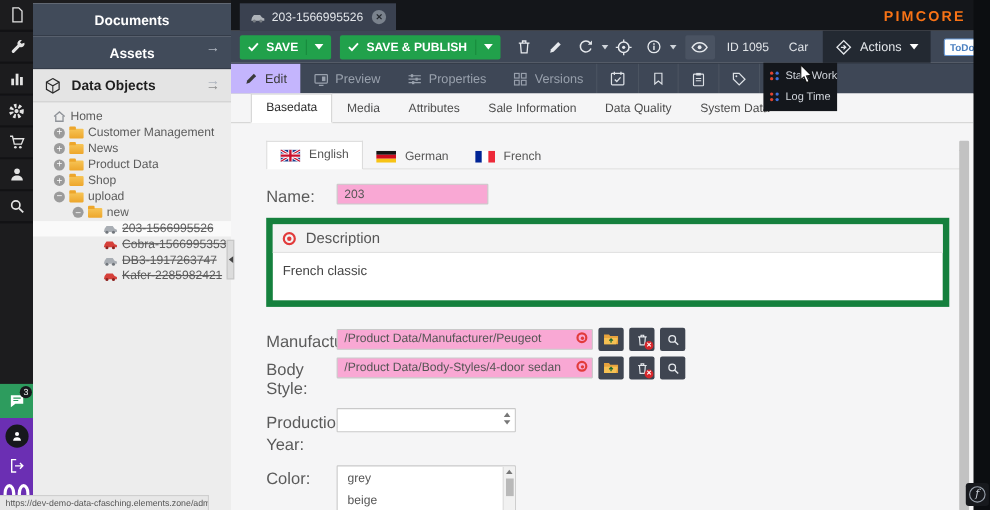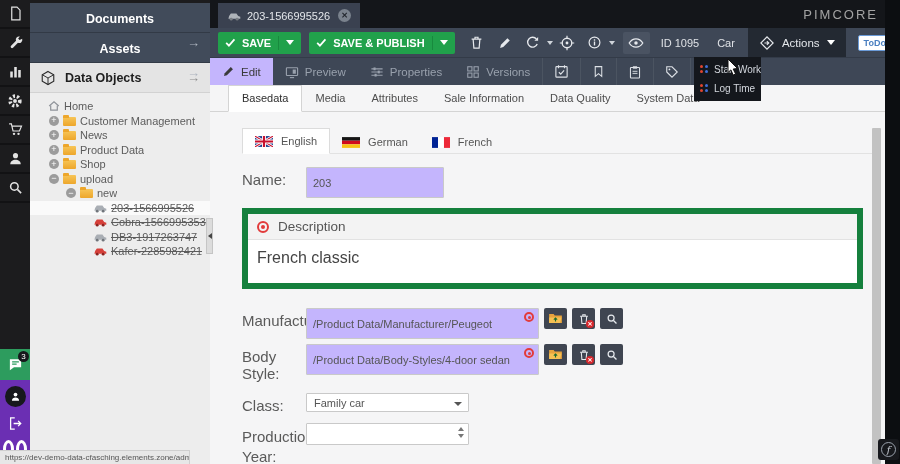--- a/index.html
+++ b/index.html
@@ -43,21 +43,21 @@
               display:flex; align-items:center; justify-content:center; }
   .splitter b { width:0; height:0; border-top:3px solid transparent; border-bottom:3px solid transparent; border-right:4px solid #444; }
 
   
   .main { position:absolute; left:210px; top:0; width:690px; height:464px; }
   .topbar { height:28px; background:#14161a; display:flex; align-items:flex-end; }
   .doc-tab { margin-left:8px; height:25px; background:#3a4150; display:flex; align-items:center; gap:6px; padding:0 9px;
              color:#e3e6ea; font-size:11px; }
   .tab-close { width:13px; height:13px; border-radius:50%; background:#7a828d; color:#23272e; font-size:8px; font-weight:bold;
                display:flex; align-items:center; justify-content:center; margin-left:2px; }
-  .logo { margin-left:auto; margin-right:22px; align-self:center; color:#a3a3a3; font-size:13px; font-weight:normal; letter-spacing:2px; }
+  .logo { margin-left:auto; margin-right:22px; align-self:center; color:#f97316; font-size:13px; font-weight:bold; letter-spacing:2px; }
 
   .toolbar1 { height:29px; background:#3e4756; display:flex; align-items:center; padding-left:8px; }
   .btn-green { height:22px; background:#21a14b; border:none; border-radius:2px; color:#fff; font-weight:bold; font-size:11px;
                display:inline-flex; align-items:center; padding:0 7px; margin-right:8px; font-family:inherit; }
   .btn-green .chk { margin-right:6px; display:flex; }
   .btn-green .bdiv { width:1px; height:14px; background:#188a3e; margin:0 7px; }
   .caret { width:0; height:0; border-left:4px solid transparent; border-right:4px solid transparent; border-top:5px solid #fff; }
   .caret.sm { border-left-width:3.5px; border-right-width:3.5px; border-top-width:4.5px; border-top-color:#cfd4da; }
   .t-ic { width:24px; height:22px; display:flex; align-items:center; justify-content:center; color:#e6e9ed; margin:0 2px; }
   .t-ic.boxed { background:#4a5362; border-radius:2px; width:27px; margin-left:8px; }
@@ -68,37 +68,37 @@
           padding:2px 5px; border-radius:2px;text-align:right; }
 
   .toolbar2 { height:28px; background:#3e4756; border-top:1px solid #333b48; display:flex; align-items:stretch; }
   .etab { display:flex; align-items:center; gap:6px; padding:0 12px; color:#99a1ad; font-size:11.5px; }
   .etab.active { background:#c4b5fd; color:#3a3a3a; }
   .t2-ic { display:flex; align-items:center; justify-content:center; padding:0 11px; color:#dde1e6;
            border-left:1px solid rgba(255,255,255,0.07); }
 
   
   .content { position:absolute; left:0; top:85px; width:675px; height:379px; background:#f5f5f6; overflow:hidden; }
-  .ctabs { height:27px; border-bottom:1px solid #d4d4d4; display:flex; align-items:center; padding-left:18px; }
+  .ctabs { height:27px; border-bottom:1px solid #d4d4d4; display:flex; align-items:flex-end; padding-left:18px; }
   .ctab { font-size:11px; color:#4d4d4d; padding:6px 13px 7px; margin-bottom:-1px; }
   .ctab.active { background:#fff; border:1px solid #d4d4d4; border-bottom:1px solid #fff; color:#2e2e2e; }
   .formarea { position:relative; padding-left:32px; }
   .langtabs { margin-top:16px; display:flex; align-items:flex-end; border-bottom:1px solid #e2e2e2; margin-right:10px; }
   .ltab { display:flex; align-items:center; gap:8px; font-size:11px; color:#555; padding:6px 12px; margin-bottom:-1px; }
   .ltab.active { background:#fff; border:1px solid #dcdcdc; border-bottom:1px solid #fff; }
   .flag { width:18px; height:11px; display:block; flex:none; }
   .frow { display:flex; align-items:flex-start; }
   .flabel { width:64px; font-size:15px; color:#5a5a5a; padding-top:4px; flex:none; }
-  input.fi { height:31px; border:1px solid #c9c9c9; font-size:11px; color:#555; padding:0 6px; background:#c4b5fd;
+  input.fi { height:19px; border:1px solid #c9c9c9; font-size:11px; color:#555; padding:0 6px; background:#f9a8d4;
              font-family:inherit; border-radius:1px; }
   .name-row { margin-top:13px; }
   .desc-panel { margin-top:10px; margin-right:22px; border:6px solid #15803d; background:#fff; }
   .desc-hdr { background:#f3f3f3; border-bottom:1px solid #e2e2e2; padding:5px 9px; display:flex; align-items:center; gap:9px; }
   .desc-title { font-size:13.5px; color:#555; }
-  .desc-body { padding:9px; font-size:16px; color:#444; height:43px; }
+  .desc-body { padding:9px; font-size:12px; color:#444; height:43px; }
   .bullseye { position:relative; width:12px; height:12px; border:2px solid #e23b3b; border-radius:50%; flex:none; }
   .bullseye::after { content:""; position:absolute; left:2px; top:2px; width:4px; height:4px; background:#e23b3b; border-radius:50%; }
   .rel-row { margin-top:19px; }
   .rel-row + .rel-row { margin-top:5px; }
   .rel-wrap { position:relative; width:233px; }
   .rel-wrap input { width:100%; padding-right:22px; }
   .rel-wrap .bullseye { position:absolute; right:5px; top:4px; width:10px; height:10px; border-width:2px; }
   .rel-wrap .bullseye::after { left:1.5px; top:1.5px; width:3px; height:3px; }
   .dbtn { width:23px; height:21px; background:#3f4551; border-radius:2px; margin-left:5px; display:flex; align-items:center;
           justify-content:center; position:relative; flex:none; }
@@ -589,27 +589,20 @@
             <span class="badge-x">✕</span>
           </span>
           <span class="dbtn">
             <svg class="ic" width="12" height="12" viewBox="0 0 20 20">
                 <circle cx="8.5" cy="8.5" r="5" fill="none" stroke="#e6e9ed" stroke-width="2"></circle>
                 <path d="M12.5 12.5L17.5 17.5" stroke="#e6e9ed" stroke-width="2.2"></path>
               </svg>
           </span>
         </div>
 
-        <div class="frow sel-row">
-          <span class="flabel">Class:</span>
-          <div class="selbox">
-            <span>Family car</span>
-            <span class="caret-d"></span>
-          </div>
-        </div>
 
         <div class="frow spin-row">
           <span class="flabel" style="line-height:1.3">Production Year:</span>
           <div class="spinner">
             <div class="spin-arrows">
               <span class="arr-up"></span>
               <span class="arr-dn"></span>
             </div>
           </div>
         </div>

